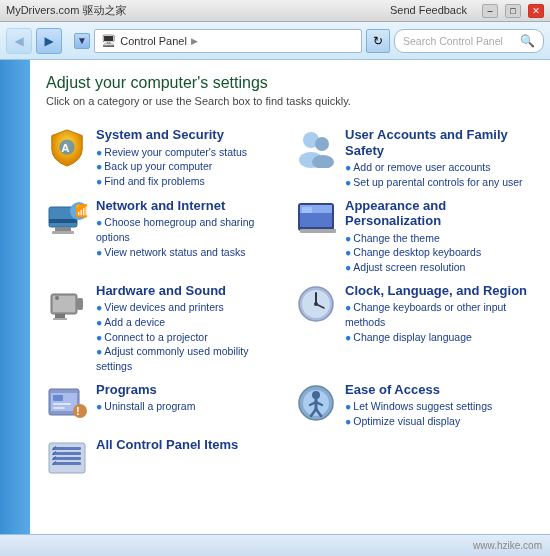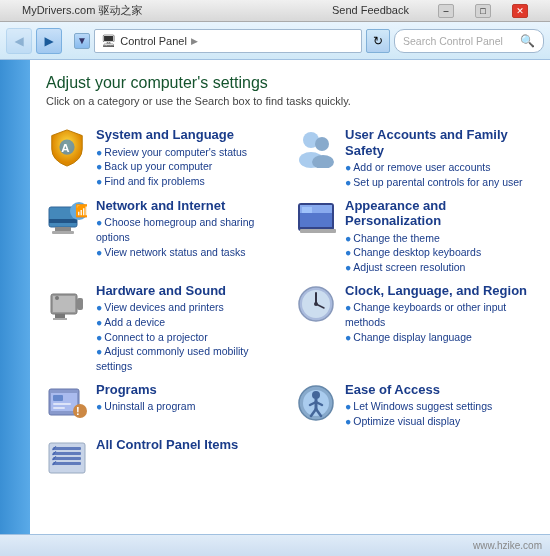--- a/index.html
+++ b/index.html
@@ -11,30 +11,30 @@
       overflow: hidden;
     }
 
     
     .title-bar {
       background: linear-gradient(to bottom, #f0f0f0, #d8d8d8);
       height: 22px;
       display: flex;
       align-items: center;
       justify-content: space-between;
-      padding: 0 22px;
+      padding: 0 6px;
       border-bottom: 1px solid #aaa;
     }
     .title-bar-left {
       font-size: 11px;
       color: #333;
     }
     .title-bar-right {
       display: flex;
-      gap: 21px;
+      gap: 7px;
     }
     .title-btn {
       width: 16px;
       height: 14px;
       background: #d4d4d4;
       border: 1px solid #aaa;
       font-size: 9px;
       display: flex;
       align-items: center;
       justify-content: center;
@@ -251,21 +251,21 @@
                 <stop offset="0%" stop-color="#ffdd44"></stop>
                 <stop offset="100%" stop-color="#dd8800"></stop>
               </radialGradient>
             </defs>
             <path d="M20 2 L36 8 L36 22 Q36 34 20 40 Q4 34 4 22 L4 8 Z" fill="url(#sg)" stroke="#bb7700" stroke-width="1"></path>
             <circle cx="20" cy="20" r="8" fill="#4488cc" opacity="0.7"></circle>
             <text x="14" y="25" font-size="12" fill="#fff" font-weight="bold">A</text>
           </svg>
         </div>
         <div class="cat-text">
-          <div class="cat-title">System and Language</div>
+          <div class="cat-title">System and Security</div>
           <span class="cat-link"><span class="bullet">●</span><span>Review your computer's status</span></span>
           <span class="cat-link"><span class="bullet">●</span><span>Back up your computer</span></span>
           <span class="cat-link"><span class="bullet">●</span><span>Find and fix problems</span></span>
         </div>
       </div>
 
       <div class="category-item">
         <div class="cat-icon">
           <svg viewBox="0 0 40 40">
             <circle cx="15" cy="12" r="8" fill="#aaccee"></circle>

